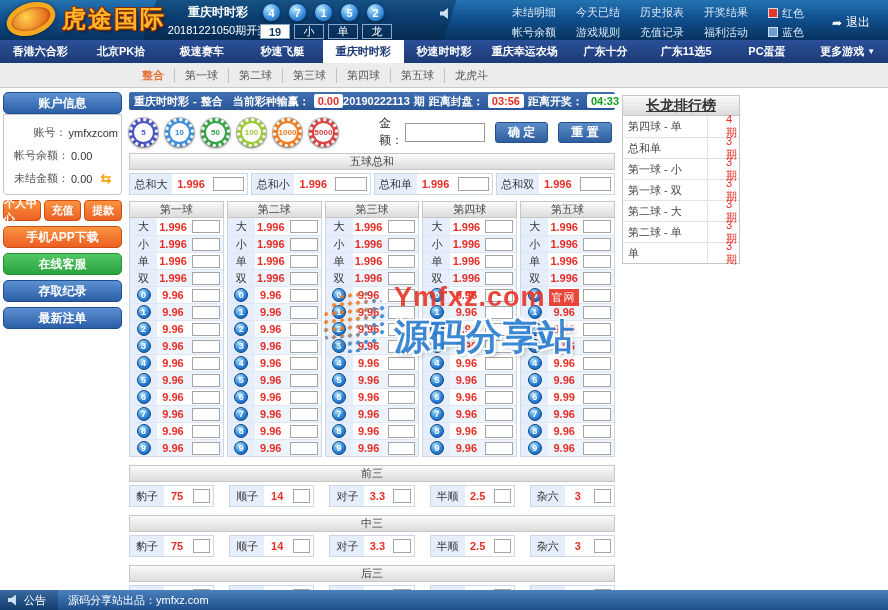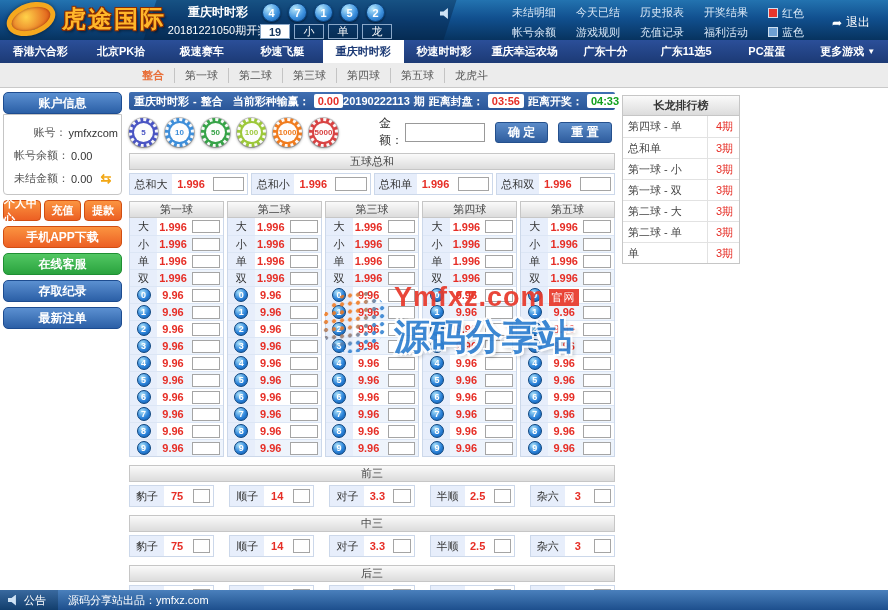--- a/index.html
+++ b/index.html
@@ -177,25 +177,25 @@
   
   .triple-section { margin-top:8px; }
   .triple-row { display:flex; gap:15px; margin-top:3px; }
   .triple-group { flex:1; display:flex; align-items:center; border:1px solid #ccd8ea; height:22px; background:#fff; }
   .triple-group .cell-label { width:34px; }
   .triple-group .cell-odds { width:26px; }
   .triple-group .bet-input { flex:1; margin:0 3px; }
   
   .rank-box { width:118px; border:1px solid #c6c6c6; background:#fff; }
   .rank-header { height:20px; background:linear-gradient(180deg,#fafafa,#dcdcdc); border-bottom:1px solid #c6c6c6;
-    display:flex; align-items:center; justify-content:center; font-size:11px; color:#333; font-weight:bold; }
+    display:flex; align-items:center; justify-content:center; font-size:14px; color:#333; font-weight:bold;text-decoration:underline; }
   .rank-row { height:21px; display:flex; align-items:center; border-top:1px solid #e2e2e2; font-size:11px; }
   .rank-row:first-of-type { border-top:none; }
   .rank-label { flex:1; padding-left:5px; color:#444; white-space:nowrap; }
-  .rank-value { width:32px; border-left:1px solid #e2e2e2; color:#e62e26; padding-left:8px; align-self:stretch; display:flex; align-items:center; }
+  .rank-value { width:32px; border-left:1px solid #e2e2e2; color:#e62e26; padding-left:18px; align-self:stretch; display:flex; align-items:center; }
   
   .footer {
     position:absolute; bottom:0; left:0; width:888px; height:20px;
     background:linear-gradient(180deg,#4a80bc,#1d4f8d);
     display:flex; align-items:center; color:#fff; font-size:11px;
   }
   .footer-notice {
     height:100%; padding:0 12px 0 8px; display:flex; align-items:center; gap:5px;
     background:linear-gradient(180deg,#39699f,#123e6d);
   }

